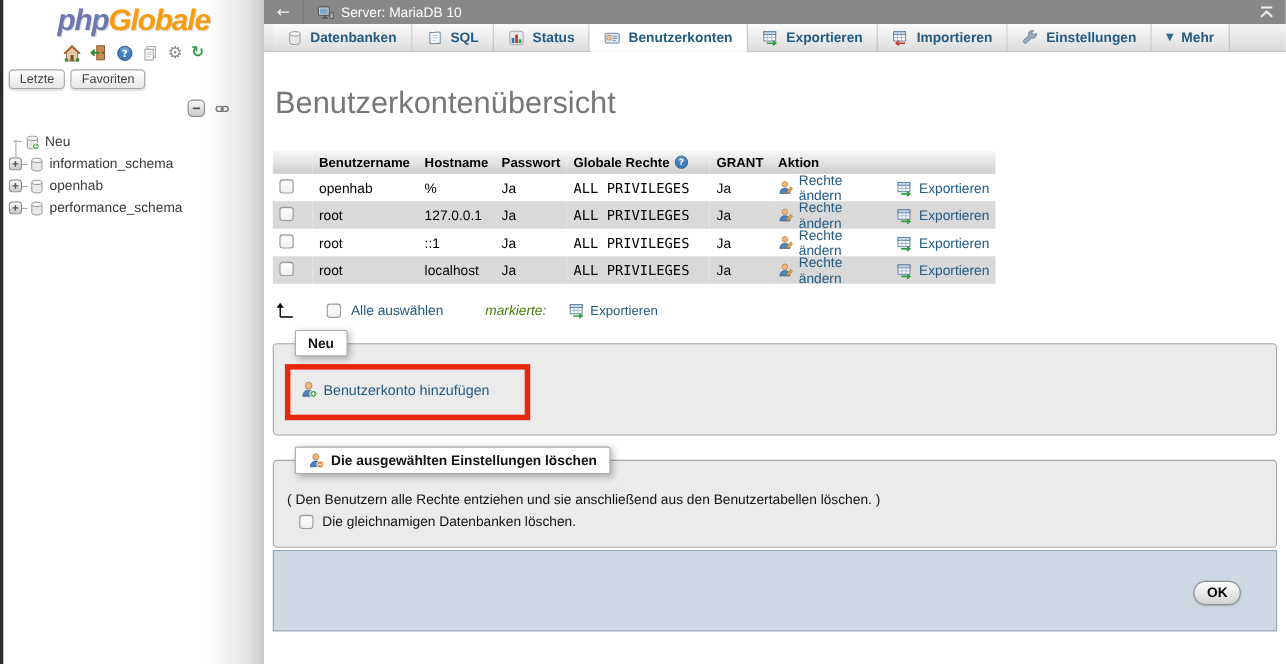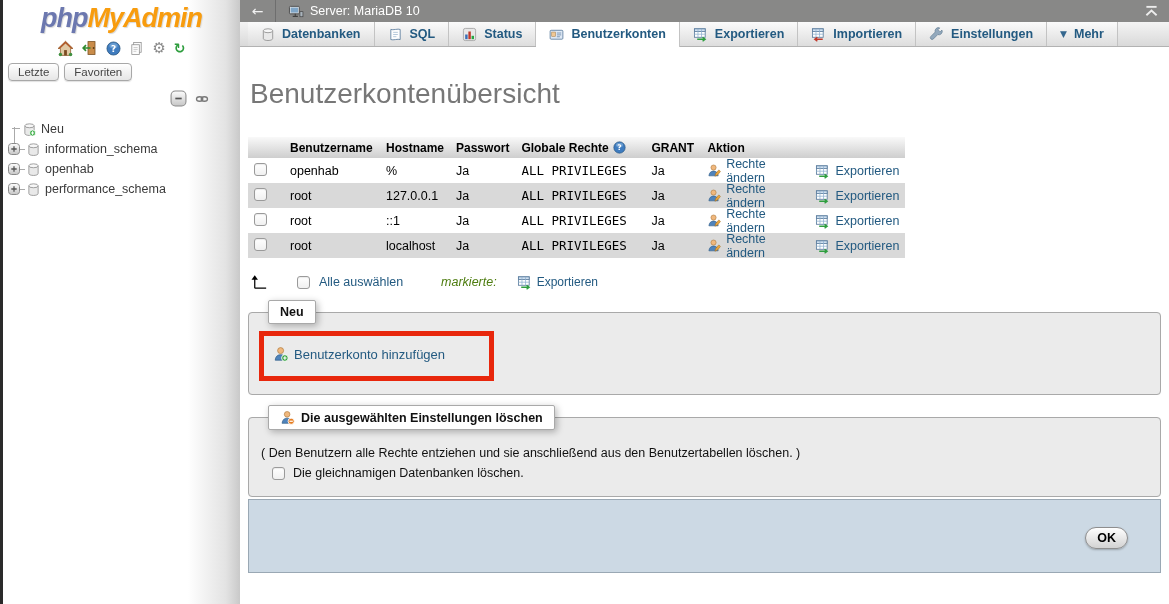--- a/index.html
+++ b/index.html
@@ -84,21 +84,21 @@
   .checkall-row .arrowsel { margin-right:28px; }
   .checkall-label { color:#235a81; margin-left:9px; cursor:pointer; }
   .marked-label { font-style:italic; color:#4d7c0f; margin-left:38px; }
   .checkall-row .pma-link { margin-left:20px; font-size:12px; }
 
   fieldset.pma-fs { border:1px solid #a9a9a9; background:#ebebeb; border-radius:4px;
                     margin:10px 0 0 0; padding:4px 10px 12px; }
   fieldset.pma-fs legend { background:#fff; border:1px solid #a9a9a9; border-radius:2px;
                     padding:4px 11px; font-weight:bold; font-size:12.5px; color:#111; margin-left:9px;
                     box-shadow:2px 2px 7px rgba(0,0,0,.28); display:flex; align-items:center; gap:6px; }
-  .redbox { display:inline-block; border:5px solid #e8270c; margin:3px 0 1px 0; padding:10px 44px 10px 9px; }
+  .redbox { display:inline-block; border:5px solid #e8270c; margin:3px 0 1px 0; padding:10px 32px 10px 9px; }
   .redbox .pma-link { font-size:13px; }
 
   .fs-note { font-size:12.5px; color:#111; margin:12px 0 0 2px; }
   .fs-chkline { display:flex; align-items:center; gap:8px; margin:6px 0 4px 13px; font-size:12.5px; color:#111; }
 
   .form-footer { margin-top:2px; height:74px; background:#ccd9e4; border:1px solid #9aa8b4; position:relative; }
   .ok-btn { position:absolute; right:32px; top:27px; padding:3px 11px; font-weight:bold; font-size:12.5px;
             color:#000; border:1px solid #8e8e8e; border-radius:12px;
             background:linear-gradient(#ffffff,#d2d2d2); box-shadow:0 1px 2px rgba(0,0,0,.25); cursor:pointer;
             font-family:Liberation Sans, sans-serif;}
@@ -219,21 +219,21 @@
       <path d="M2.5 2h11" stroke="#ededed" stroke-width="2"></path>
       <path d="M2.5 11l5.5-5 5.5 5" fill="none" stroke="#ededed" stroke-width="2"></path>
     </symbol>
   </defs>
 </svg>
 
 <div class="app">
 
   <aside class="sidebar">
     <div class="logo">
-      <span class="logo-php">php</span><span class="logo-rest">MyAdmin</span>
+      <span class="logo-php">php</span><span class="logo-rest">Globale</span>
     </div>
     <div class="nav-icons">
       <svg class="ic" width="17" height="17">
           <use href="#i-home"></use>
         </svg>
       <svg class="ic" width="16" height="16">
           <use href="#i-door"></use>
         </svg>
       <svg class="ic" width="15" height="15">
           <use href="#i-help"></use>

